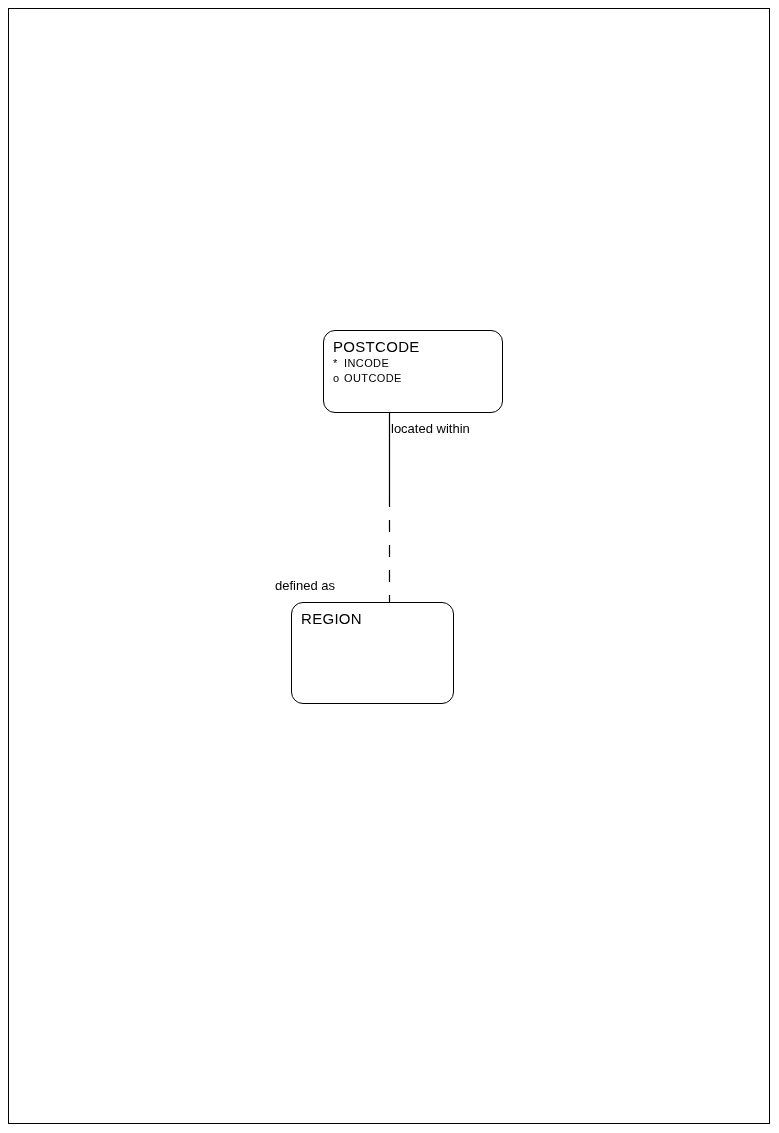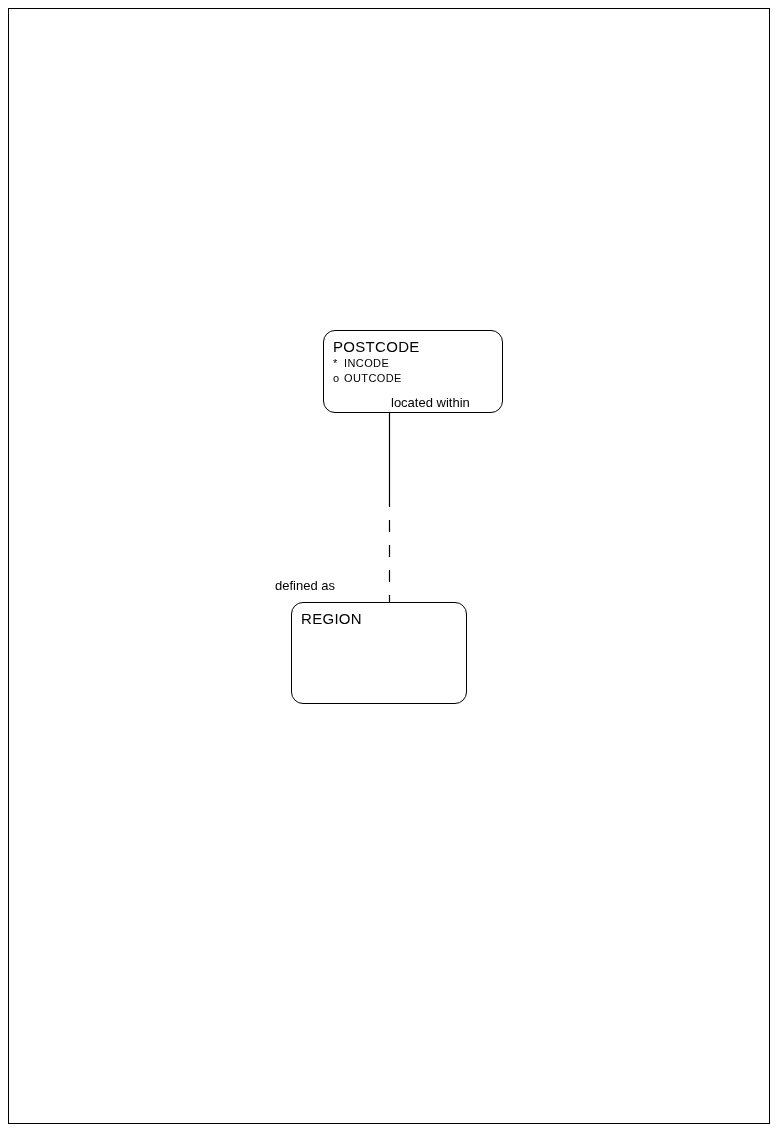--- a/index.html
+++ b/index.html
@@ -73,25 +73,25 @@
   }
   
   .rel-label {
     position: absolute;
     font-family: "Liberation Sans", sans-serif;
     font-size: 13px;
     line-height: 15px;
     color: #000000;
     white-space: nowrap;
   }
-  #label-located-within { left: 391px; top: 395px; text-align: center; }
+  #label-located-within { left: 391px; top: 421px; text-align: center; }
   #label-defined-as { left: 230px; top: 578px; width: 150px; text-align: center; }
   
   #entity-postcode { left: 283px; top: 330px; width: 180px; height: 83px; margin-left: 40px; }
-  #entity-region   { left: 291px; top: 602px; width: 176px; height: 102px; }
+  #entity-region   { left: 291px; top: 602px; width: 163px; height: 102px; }
 </style>
 </head>
 <body>
 
 <div id="page">
 
   <div id="page-frame"></div>
 
   <svg id="canvas" viewBox="0 0 779 1133" width="779" height="1133" xmlns="http://www.w3.org/2000/svg">
 

